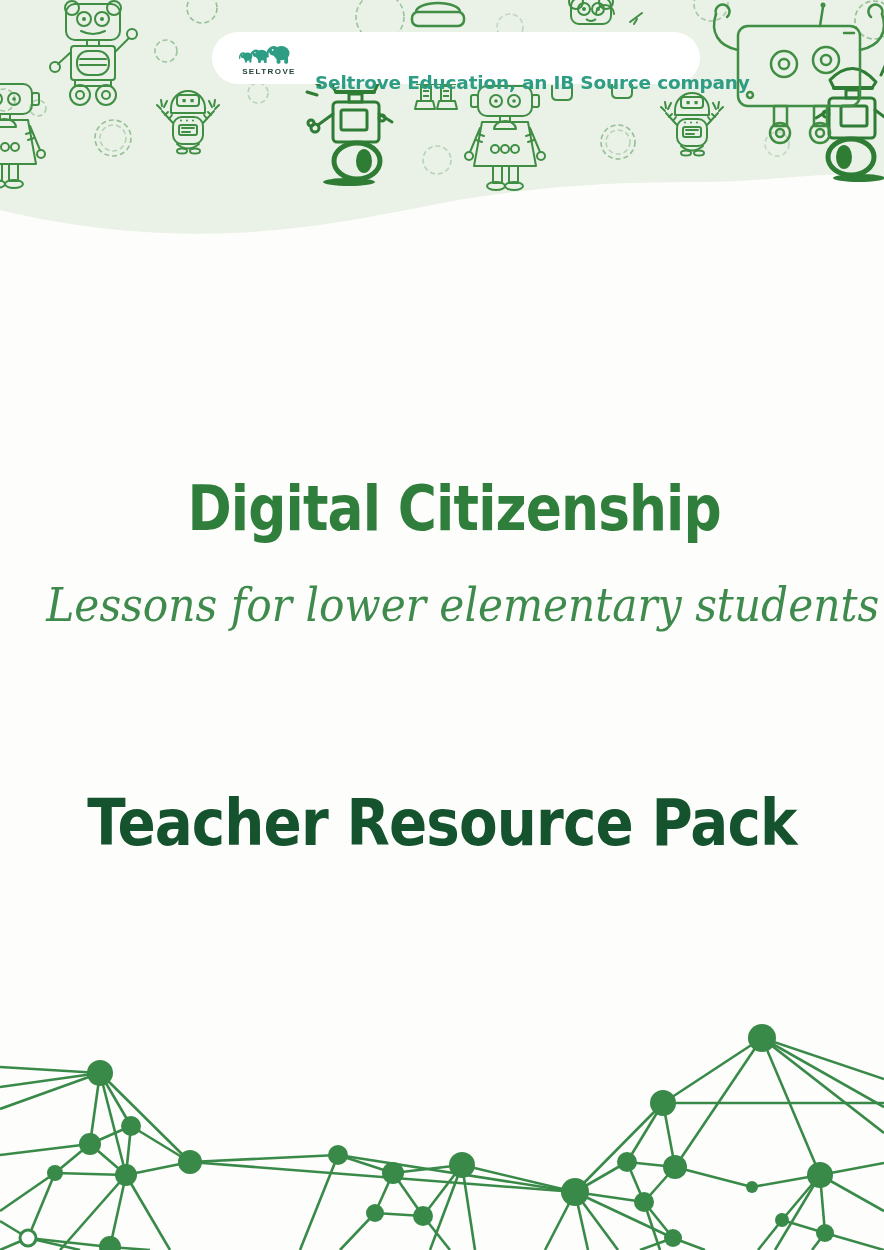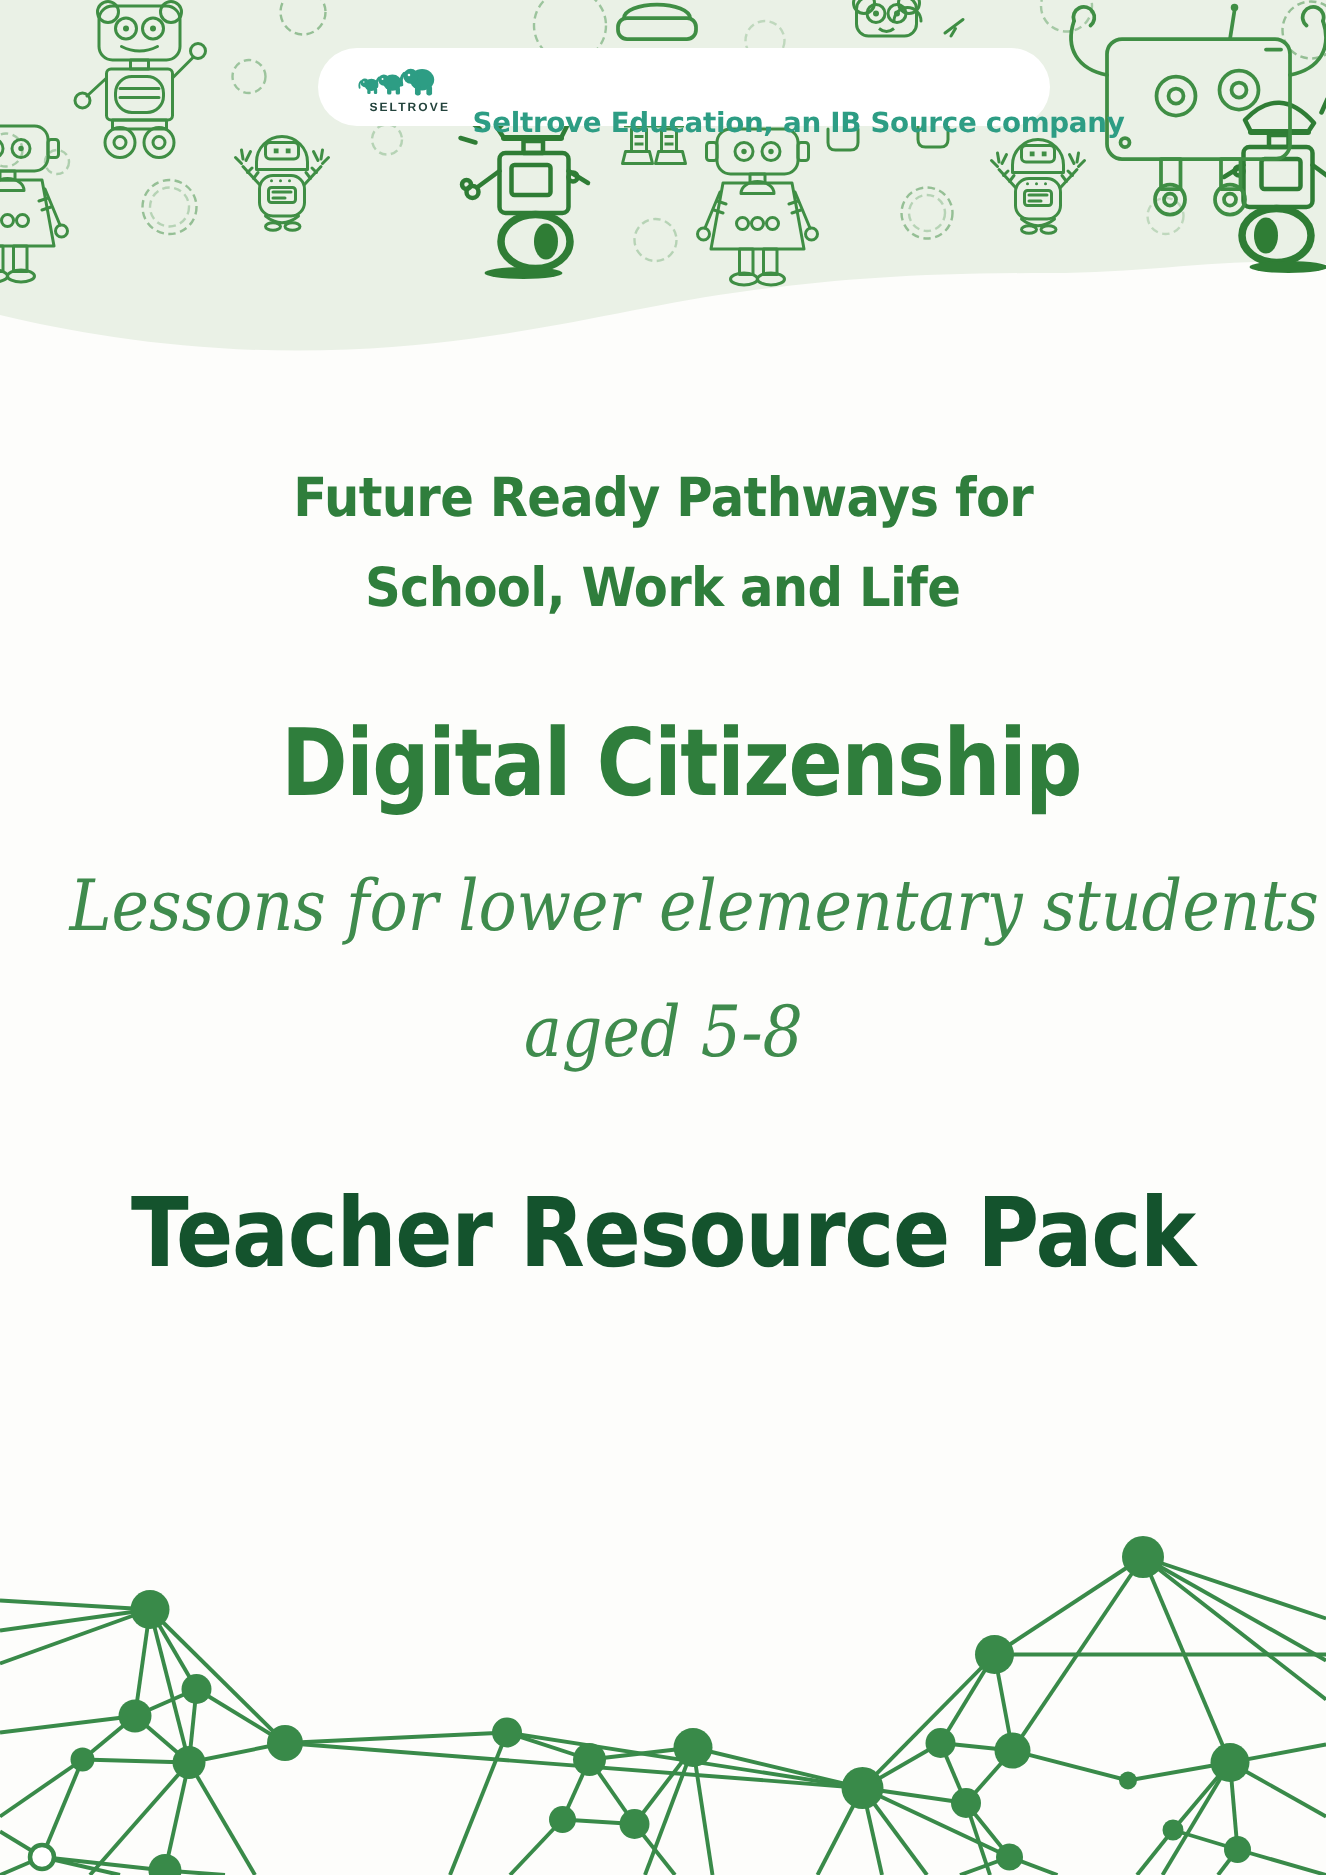--- a/index.html
+++ b/index.html
@@ -6,21 +6,21 @@
   .page{
     position:relative;width:884px;height:1250px;overflow:hidden;
     background:#fdfdfb;font-family:"DejaVu Sans",sans-serif;
   }
   .header-svg{position:absolute;top:0;left:0;display:block;}
   .brand-pill{
     position:absolute;left:212px;top:32px;width:488px;height:52px;
     background:#ffffff;border-radius:26px;display:flex;align-items:center;
     gap:15px;box-sizing:border-box;padding-left:26px;z-index:5;
   }
-  .logo{display:flex;flex-direction:column;align-items:flex-end;line-height:1;}
+  .logo{display:flex;flex-direction:column;align-items:center;line-height:1;}
   .logo-text{
     font-family:"Liberation Sans",sans-serif;font-size:8px;font-weight:bold;
     letter-spacing:1.4px;color:#23433c;margin-top:1px;
   }
   .brand-tagline{
     color:#2d9d84;font-weight:bold;font-size:18.5px;letter-spacing:-0.2px;
     white-space:nowrap;
     margin-top:48px;
   }
   .center-line{position:absolute;left:0;width:100%;text-align:center;}
@@ -231,32 +231,27 @@
       <svg width="62" height="26" viewBox="0 0 62 26">
         <use href="#eleph" transform="translate(3,9) scale(0.55)"></use>
         <use href="#eleph" transform="translate(15,5.5) scale(0.72)"></use>
         <use href="#eleph" transform="translate(32,0.8) scale(0.95)"></use>
       </svg>
       <span class="logo-text">SELTROVE</span>
     </div>
     <span class="brand-tagline">Seltrove Education, an IB Source company</span>
   </div>
 
-  <div class="center-line series-title">
-    <div><span class="squeeze">Future Ready Pathways for</span></div>
-    <div><span class="squeeze">School, Work and Life</span></div>
-  </div>
 
   <div class="center-line course-title">
     <span class="squeeze">Digital Citizenship</span>
   </div>
 
   <div class="center-line subtitle">
     <div><span class="squeeze">Lessons for lower elementary students</span></div>
-    <div><span class="squeeze">aged 5-8</span></div>
   </div>
 
   <div class="center-line pack-title">
     <span class="squeeze">Teacher Resource Pack</span>
   </div>
 
   <svg class="network-svg" width="884" height="235" viewBox="0 0 884 235">
     <g stroke="#398a49" stroke-width="2.6">
       <line x1="0" y1="52" x2="100" y2="58"></line>
         <line x1="0" y1="72" x2="100" y2="58"></line>

